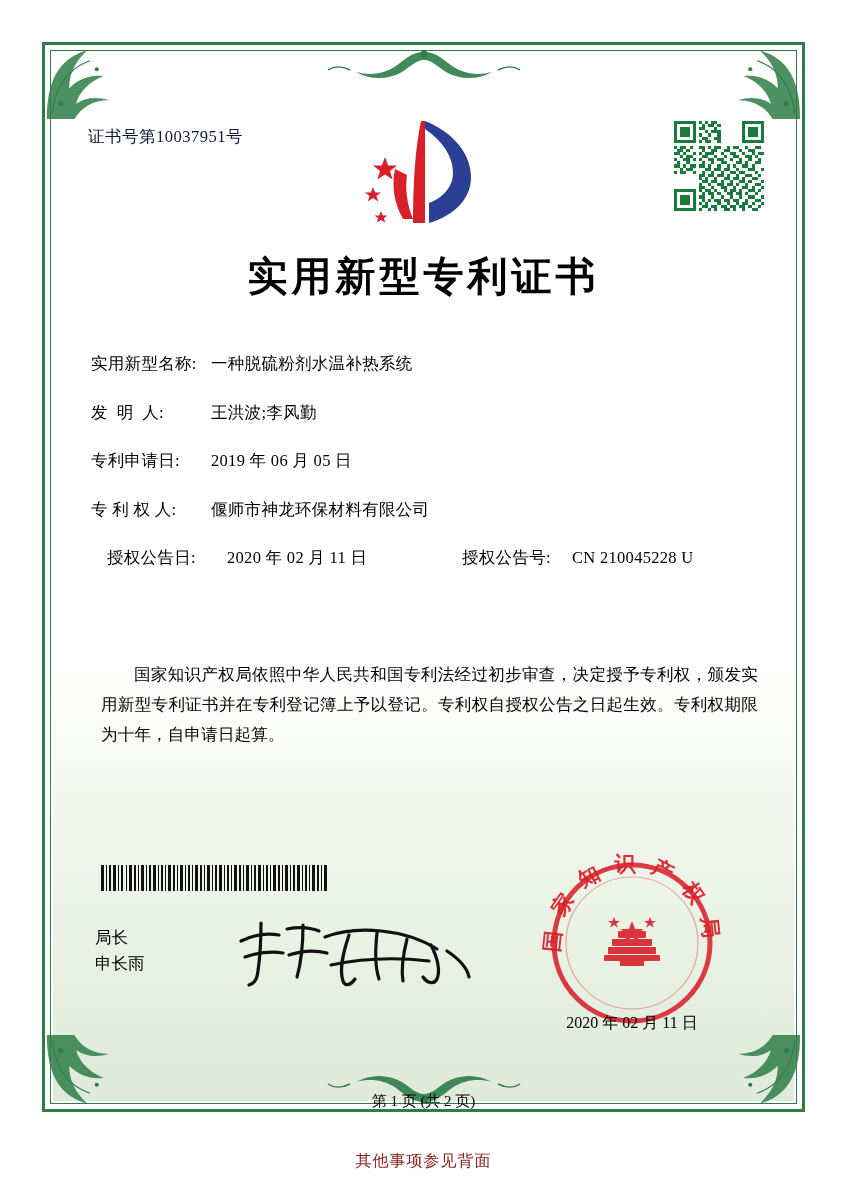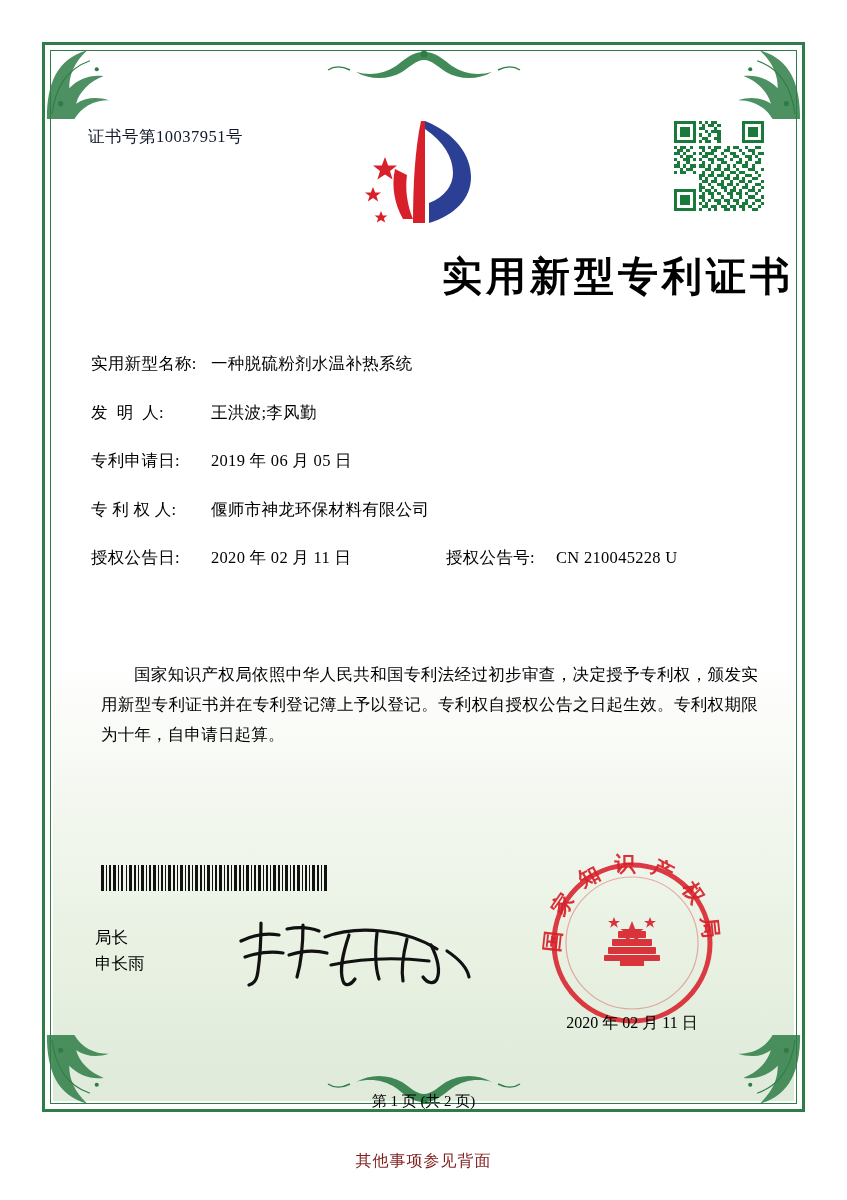--- a/index.html
+++ b/index.html
@@ -121,21 +121,21 @@
     width: 90px;
     height: 90px;
   }
   .qr svg { display:block; width:100%; height:100%; }
 
   .doc-title {
     position: absolute;
     left: 0;
     right: 0;
     top: 196px;
-    text-align: right;
+    text-align: center;
     font-size: 40px;
     font-weight: bold;
     letter-spacing: 4px;
     color: #000;
     font-family: "DejaVu Serif", "Liberation Serif", serif;
   }
 
   .fields {
     position: absolute;
     left: 38px;
@@ -152,21 +152,21 @@
   .field-label {
     width: 120px;
     flex: 0 0 120px;
     letter-spacing: 0.3px;
     white-space: pre;
   }
   .field-value {
     flex: 1 1 auto;
     letter-spacing: 0.3px;
   }
-  .field-row.pair .field-label { width: 120px; flex: 0 0 120px; }
+  .field-row.pair .field-label { width: 120px; flex: 0 0 120px; margin-left: 16px; }
   .field-row.pair .field-value { flex: 0 0 235px; }
   .field-label2 {
     flex: 0 0 110px;
     letter-spacing: 0.3px;
     white-space: pre;
   }
   .field-value2 { flex: 1 1 auto; letter-spacing: 0.3px; }
 
   .paragraphs {
     position: absolute;

